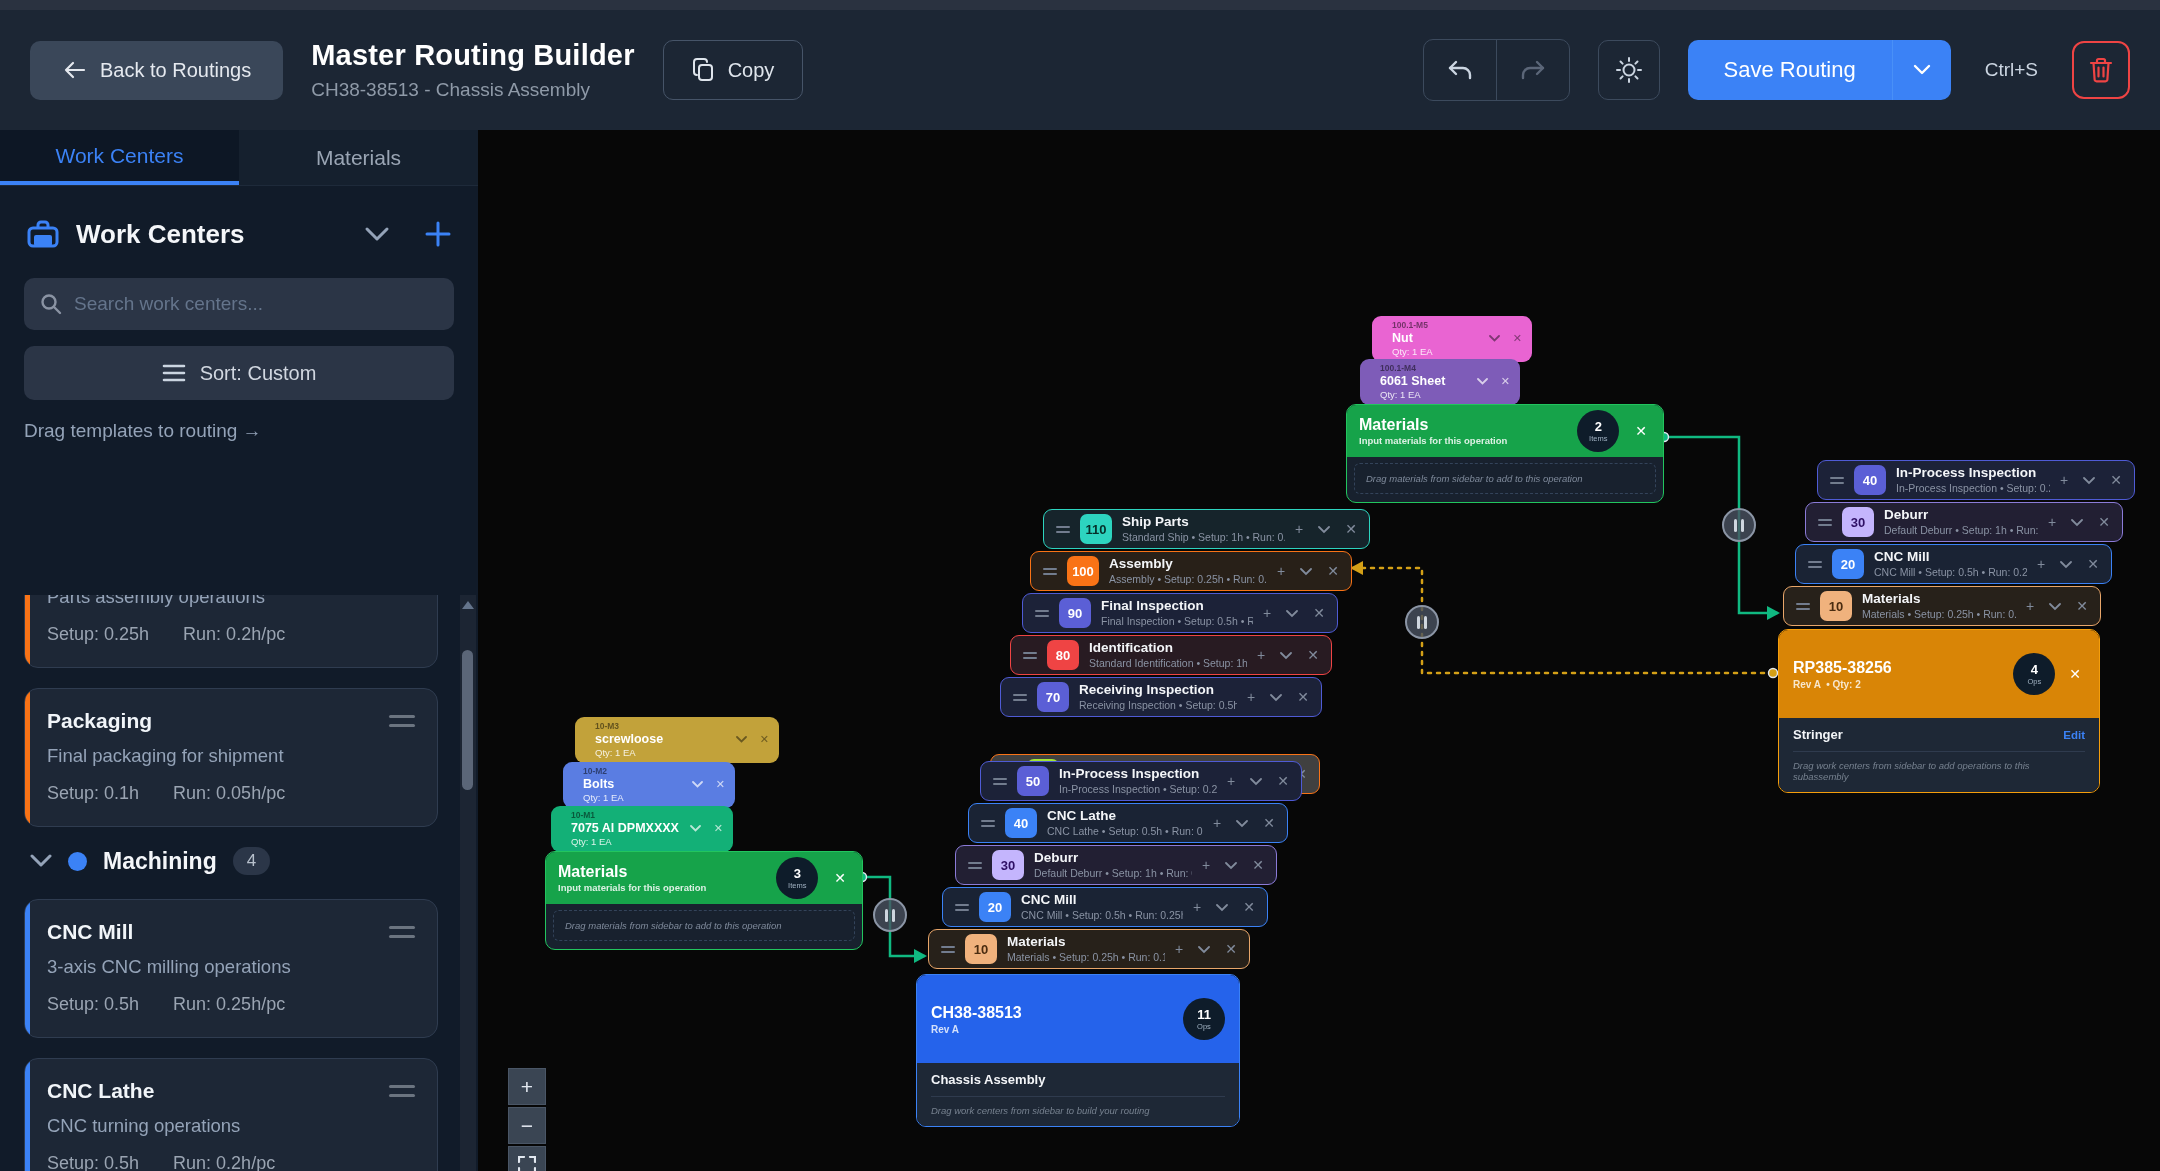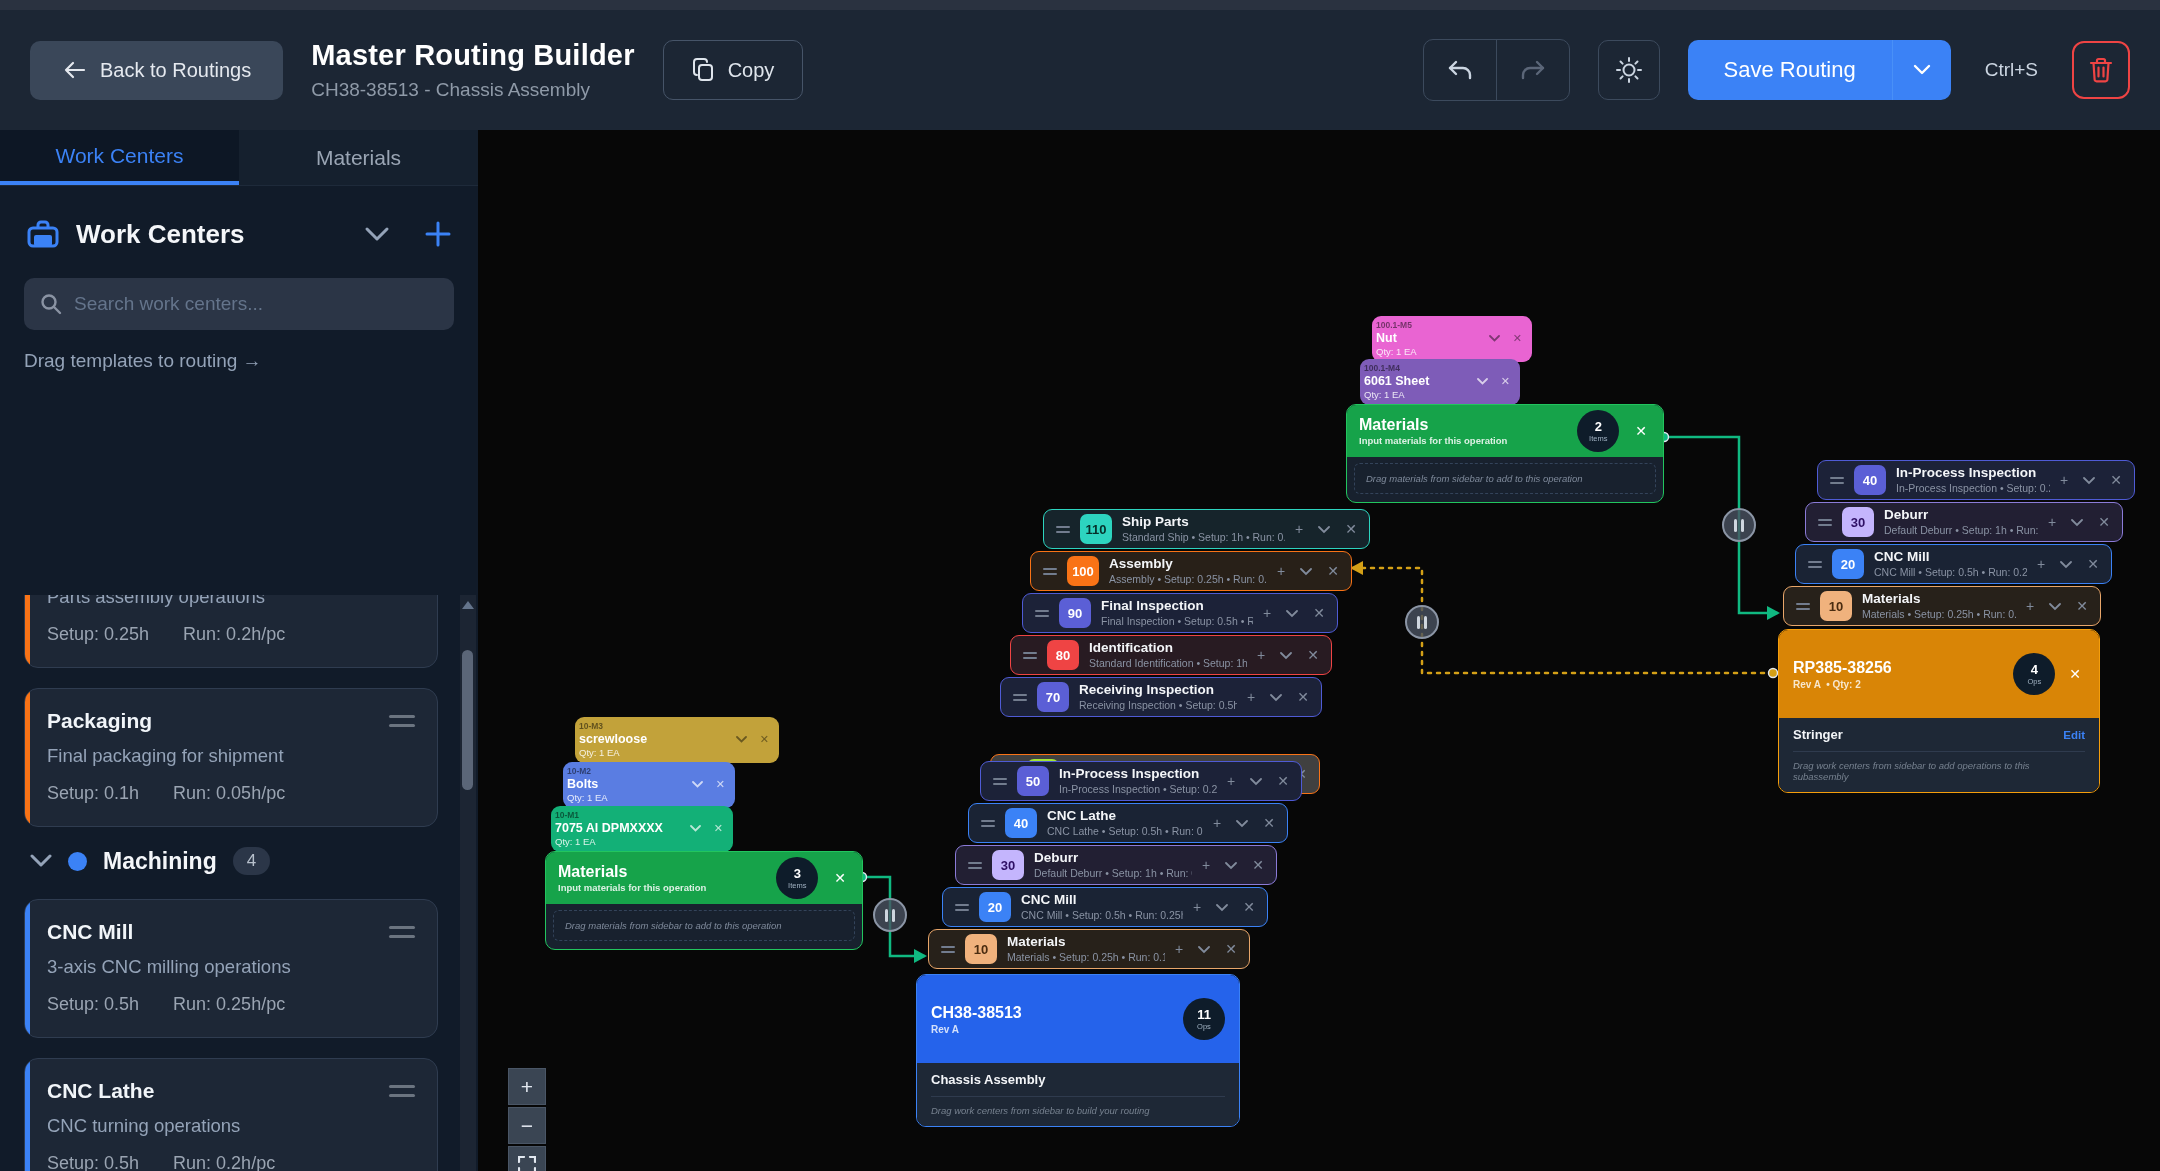--- a/index.html
+++ b/index.html
@@ -76,21 +76,21 @@
   .op-node { position:absolute; height:40px; border-radius:9px; display:flex; align-items:center;
     padding:0 12px; gap:10px; border:1.5px solid; }
   .op-grip i { display:block; width:14px; height:2px; background:#727c8e; border-radius:1px; margin:3px 0; }
   .op-badge { min-width:32px; height:30px; border-radius:7px; display:flex; align-items:center;
     justify-content:center; font-weight:bold; font-size:13px; flex-shrink:0; }
   .op-text { flex:1; line-height:1.2; overflow:hidden; white-space:nowrap; }
   .op-title { font-size:13.5px; font-weight:bold; color:#f3f5f8; display:flex; align-items:center; gap:8px; }
   .op-sub { font-size:10.5px; color:#8a93a4; margin-top:1px; }
   .op-actions { display:flex; align-items:center; gap:15px; color:#818b9c; font-size:14px; flex-shrink:0; }
   .op-actions span { cursor:pointer; }
-  .chip { position:absolute; height:46px; border-radius:9px; padding:4px 4px; line-height:1.25; }
+  .chip { position:absolute; height:46px; border-radius:9px; padding:4px 20px; line-height:1.25; }
   .chip .ci { font-size:8.5px; font-weight:bold; color:rgba(0,0,0,.5); }
   .chip .cn { font-size:12.5px; font-weight:bold; color:#fff; }
   .chip .cq { font-size:9.5px; color:rgba(255,255,255,.85); }
   .chip .ca { position:absolute; right:10px; top:16px; display:flex; gap:13px; font-size:11px; cursor:pointer; }
   .mat-node { position:absolute; border:1px solid #22c55e; border-radius:10px; background:#18212e; overflow:hidden; }
   .mat-head { background:#16a34a; display:flex; align-items:center; padding:5px 12px; gap:12px; }
   .mat-head .mt { flex:1; }
   .mat-head .mt .a { color:#fff; font-weight:bold; font-size:16px; }
   .mat-head .mt .b { color:rgba(255,255,255,.85); font-size:9.5px; font-weight:bold; margin-top:1px; }
   .count-circle { width:42px; height:42px; border-radius:50%; background:#0e1c2a; color:#fff; display:flex;
@@ -214,20 +214,26 @@
             <path d="M14 3 V25 M3 14 H25" stroke="#3b82f6" stroke-width="3" stroke-linecap="round"></path>
           </svg>
       </div>
       <div class="search">
         <svg class="icon" width="22" height="22" viewBox="0 0 22 22">
             <circle cx="9" cy="9" r="6.5" stroke="#8a93a3" stroke-width="2.4" fill="none"></circle>
             <path d="M14 14 L20 20" stroke="#8a93a3" stroke-width="2.4" stroke-linecap="round"></path>
           </svg>
         <input placeholder="Search work centers..." style="">
       </div>
+      <button class="sortbtn">
+        <svg class="icon" width="24" height="18" viewBox="0 0 24 18">
+            <path d="M2 2 H22 M2 9 H22 M2 16 H22" stroke="#cbd5e1" stroke-width="2.6" stroke-linecap="round"></path>
+          </svg>
+        <span>Sort: Custom</span>
+      </button>
       <div class="hint">Drag templates to routing →</div>
       <div class="list" id="template-list">
           <div class="card" style="margin-top: -42px;">
             <span class="accent" style="background:#f97316"></span>
             <div class="cd">Parts assembly operations</div>
             <div class="cm">
               <span>Setup: 0.25h</span>
               <span>Run: 0.2h/pc</span>
             </div>
           </div>

